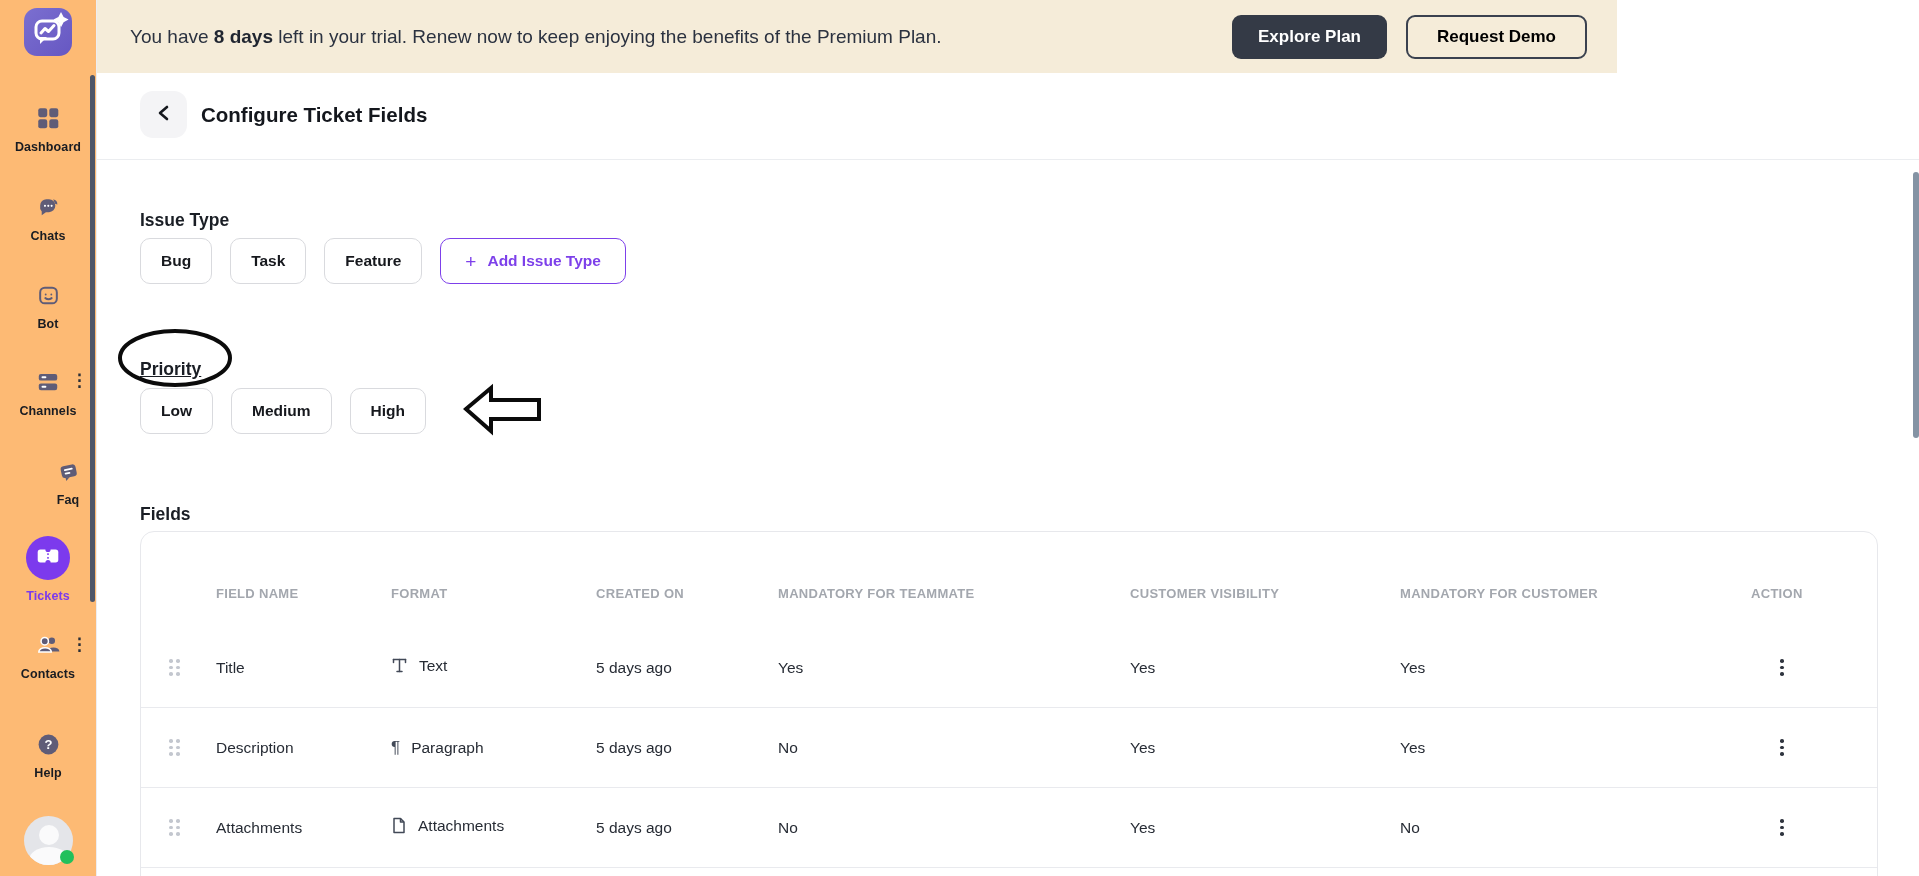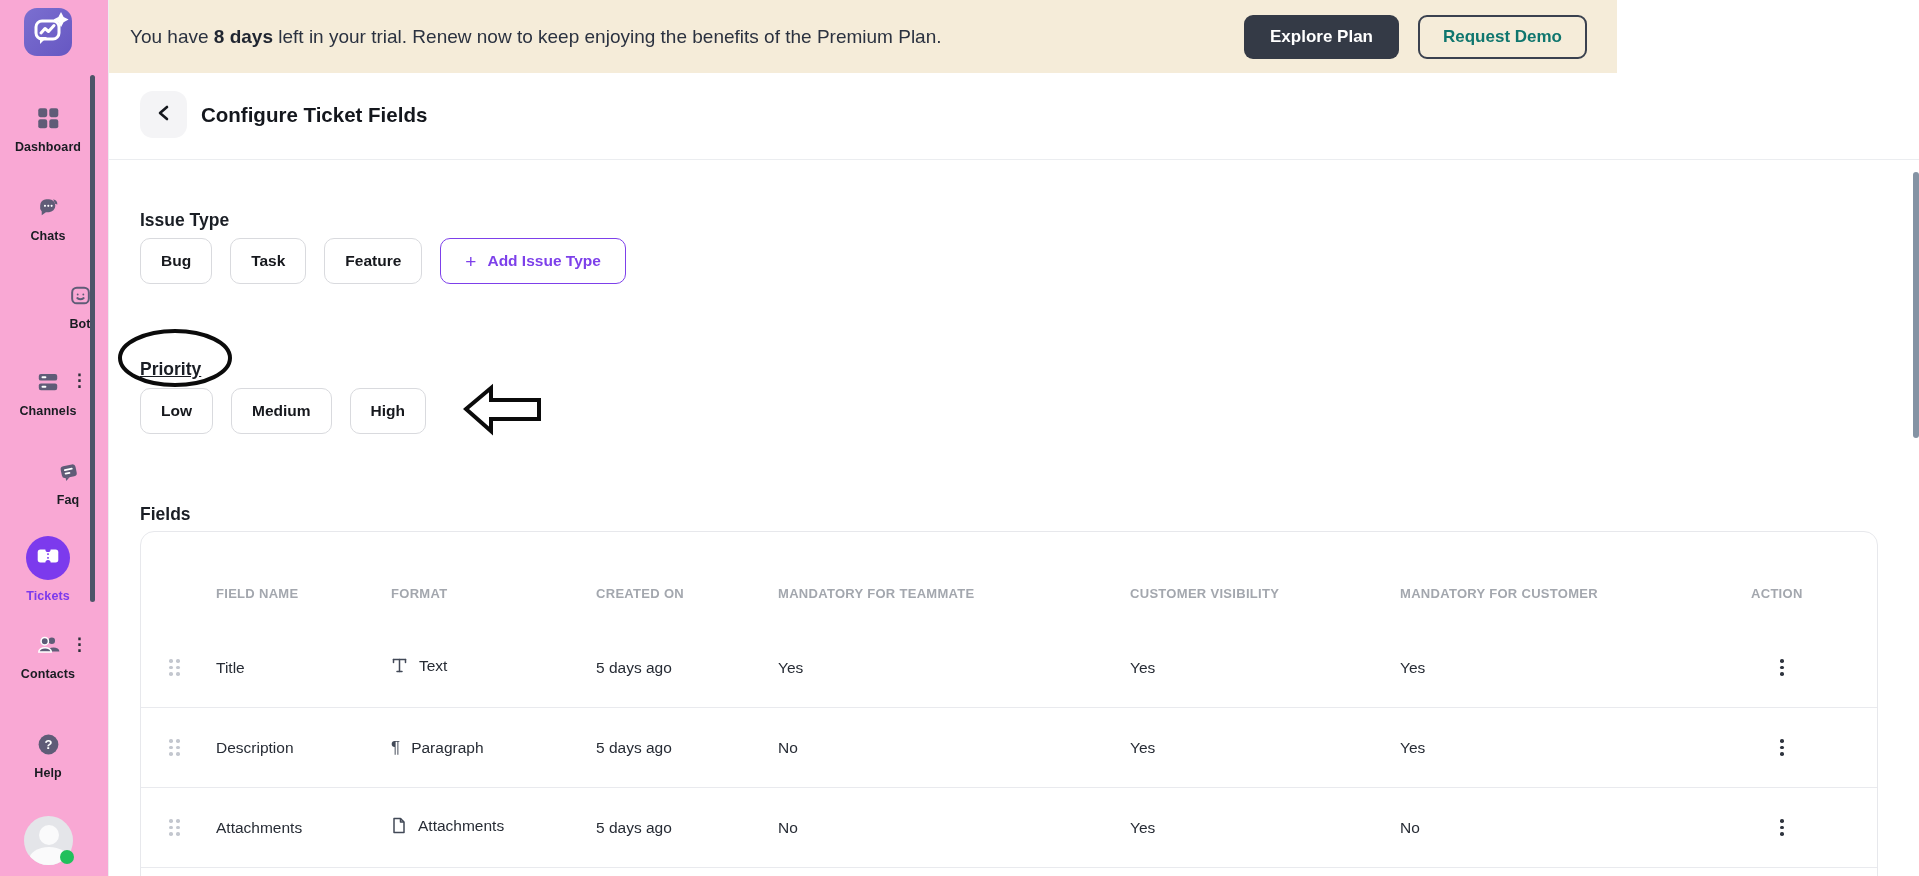--- a/index.html
+++ b/index.html
@@ -1,21 +1,21 @@
 <!DOCTYPE html>
 <html><head>
 <meta charset="utf-8">
 <style>
   * { margin:0; padding:0; box-sizing:border-box; }
   html,body { width:1919px; height:876px; overflow:hidden; background:#fff;
     font-family:"Liberation Sans", sans-serif; color:#23272f; }
   .screen { position:relative; width:1919px; height:876px; background:#fff; }
 
   
-  .sidebar { position:absolute; left:0; top:0; width:109px; height:876px; background:#f9a8d4;
+  .sidebar { position:absolute; left:0; top:0; width:97px; height:876px; background:#fdba74;
     border-right:1px solid #ededf1; z-index:5; }
   .logo { position:absolute; left:24px; top:8px; width:48px; height:48px; border-radius:13px;
     background:linear-gradient(135deg,#7b6fd0,#6657c2); display:flex; align-items:center; justify-content:center; }
   .nav-item { position:absolute; left:0; width:96px; text-align:center; cursor:pointer; }
   .nav-icon { display:flex; justify-content:center; align-items:center; height:26px; }
   .nav-label { margin-top:9px; font-size:12.5px; font-weight:700; color:#191c22; letter-spacing:.1px; }
   .nav-item.active .nav-label { color:#7c3aed; }
   .ticket-circle { width:44px; height:44px; border-radius:50%; background:#7c3aed; display:flex;
     align-items:center; justify-content:center; margin:0 auto; }
   .side-kebab { position:absolute; width:14px; font-size:17px; font-weight:700; color:#2a2e36; line-height:1;
@@ -28,22 +28,22 @@
   .online-dot { position:absolute; right:-1px; bottom:1px; width:14px; height:14px; border-radius:50%; background:#21c05c; }
 
   
   .banner { position:absolute; left:97px; top:0; width:1520px; height:73px; background:#f5ecd9;
     display:flex; align-items:center; padding:0 30px 0 33px; }
   .banner-text { font-size:19px; color:#2b3240; }
   .banner-text b { font-weight:700; color:#1f2530; }
   .banner-btns { margin-left:auto; display:flex; gap:19px; align-items:center; }
   .btn-dark { background:#343a46; color:#fff; border:none; border-radius:9px; padding:12px 26px;
     font-size:17px; font-weight:700; font-family:inherit; cursor:pointer; }
-  .btn-outline { background:transparent; color:#0f766e; border:2px solid #3a414f; border-radius:9px;
-    padding:10px 23px; font-size:17px; font-weight:700; font-family:inherit; cursor:pointer; }
+  .btn-outline { background:transparent; color:#000000; border:2px solid #3a414f; border-radius:9px;
+    padding:10px 29px; font-size:17px; font-weight:700; font-family:inherit; cursor:pointer; }
 
   
   .back-btn { position:absolute; left:140px; top:91px; width:47px; height:47px; border-radius:13px;
     background:#f4f4f6; border:none; font-size:20px; font-weight:700; color:#15181e; cursor:pointer;
     display:flex; align-items:center; justify-content:center; font-family:inherit; }
   .page-title { position:absolute; left:201px; top:103px; font-size:20.5px; font-weight:700; color:#14171d; }
   .header-divider { position:absolute; left:97px; top:159px; width:1822px; height:1px; background:#ebedf0; }
 
   
   .section-heading { position:absolute; font-size:17.5px; font-weight:700; color:#1a1e25;margin-top:12px; }
@@ -111,21 +111,21 @@
           <path d="M16.5 4 a5 5 0 0 1 4 5 l-2.2 -0.6 z" fill="#5f5c77"></path>
           <path d="M4 10 a6 6 0 0 1 6 -6 h2.5 a6 6 0 0 1 6 6 v0.5 a6 6 0 0 1 -6 6 H9.5 L5.5 19.5 v-3.6 A6 6 0 0 1 4 10.5 Z" fill="#5f5c77"></path>
           <circle cx="8.6" cy="10.4" r="1" fill="#fff"></circle>
             <circle cx="11.8" cy="10.4" r="1" fill="#fff"></circle>
             <circle cx="15" cy="10.4" r="1" fill="#fff"></circle>
         </svg>
       </div>
       <div class="nav-label">Chats</div>
     </div>
 
-    <div class="nav-item" style="top:282px;margin-left:32px;">
+    <div class="nav-item" style="top:282px;">
       <div class="nav-icon">
         <svg width="25" height="25" viewBox="0 0 24 24" fill="none" stroke="#5f5c77" stroke-width="1.9">
           <rect x="4" y="4.5" width="16" height="15" rx="4.5"></rect>
           <circle cx="9.3" cy="11" r="0.9" fill="#5f5c77" stroke="none"></circle>
           <circle cx="14.7" cy="11" r="0.9" fill="#5f5c77" stroke="none"></circle>
           <path d="M9 14.5 q3 2.2 6 0" stroke-linecap="round"></path>
         </svg>
       </div>
       <div class="nav-label">Bot</div>
     </div>

